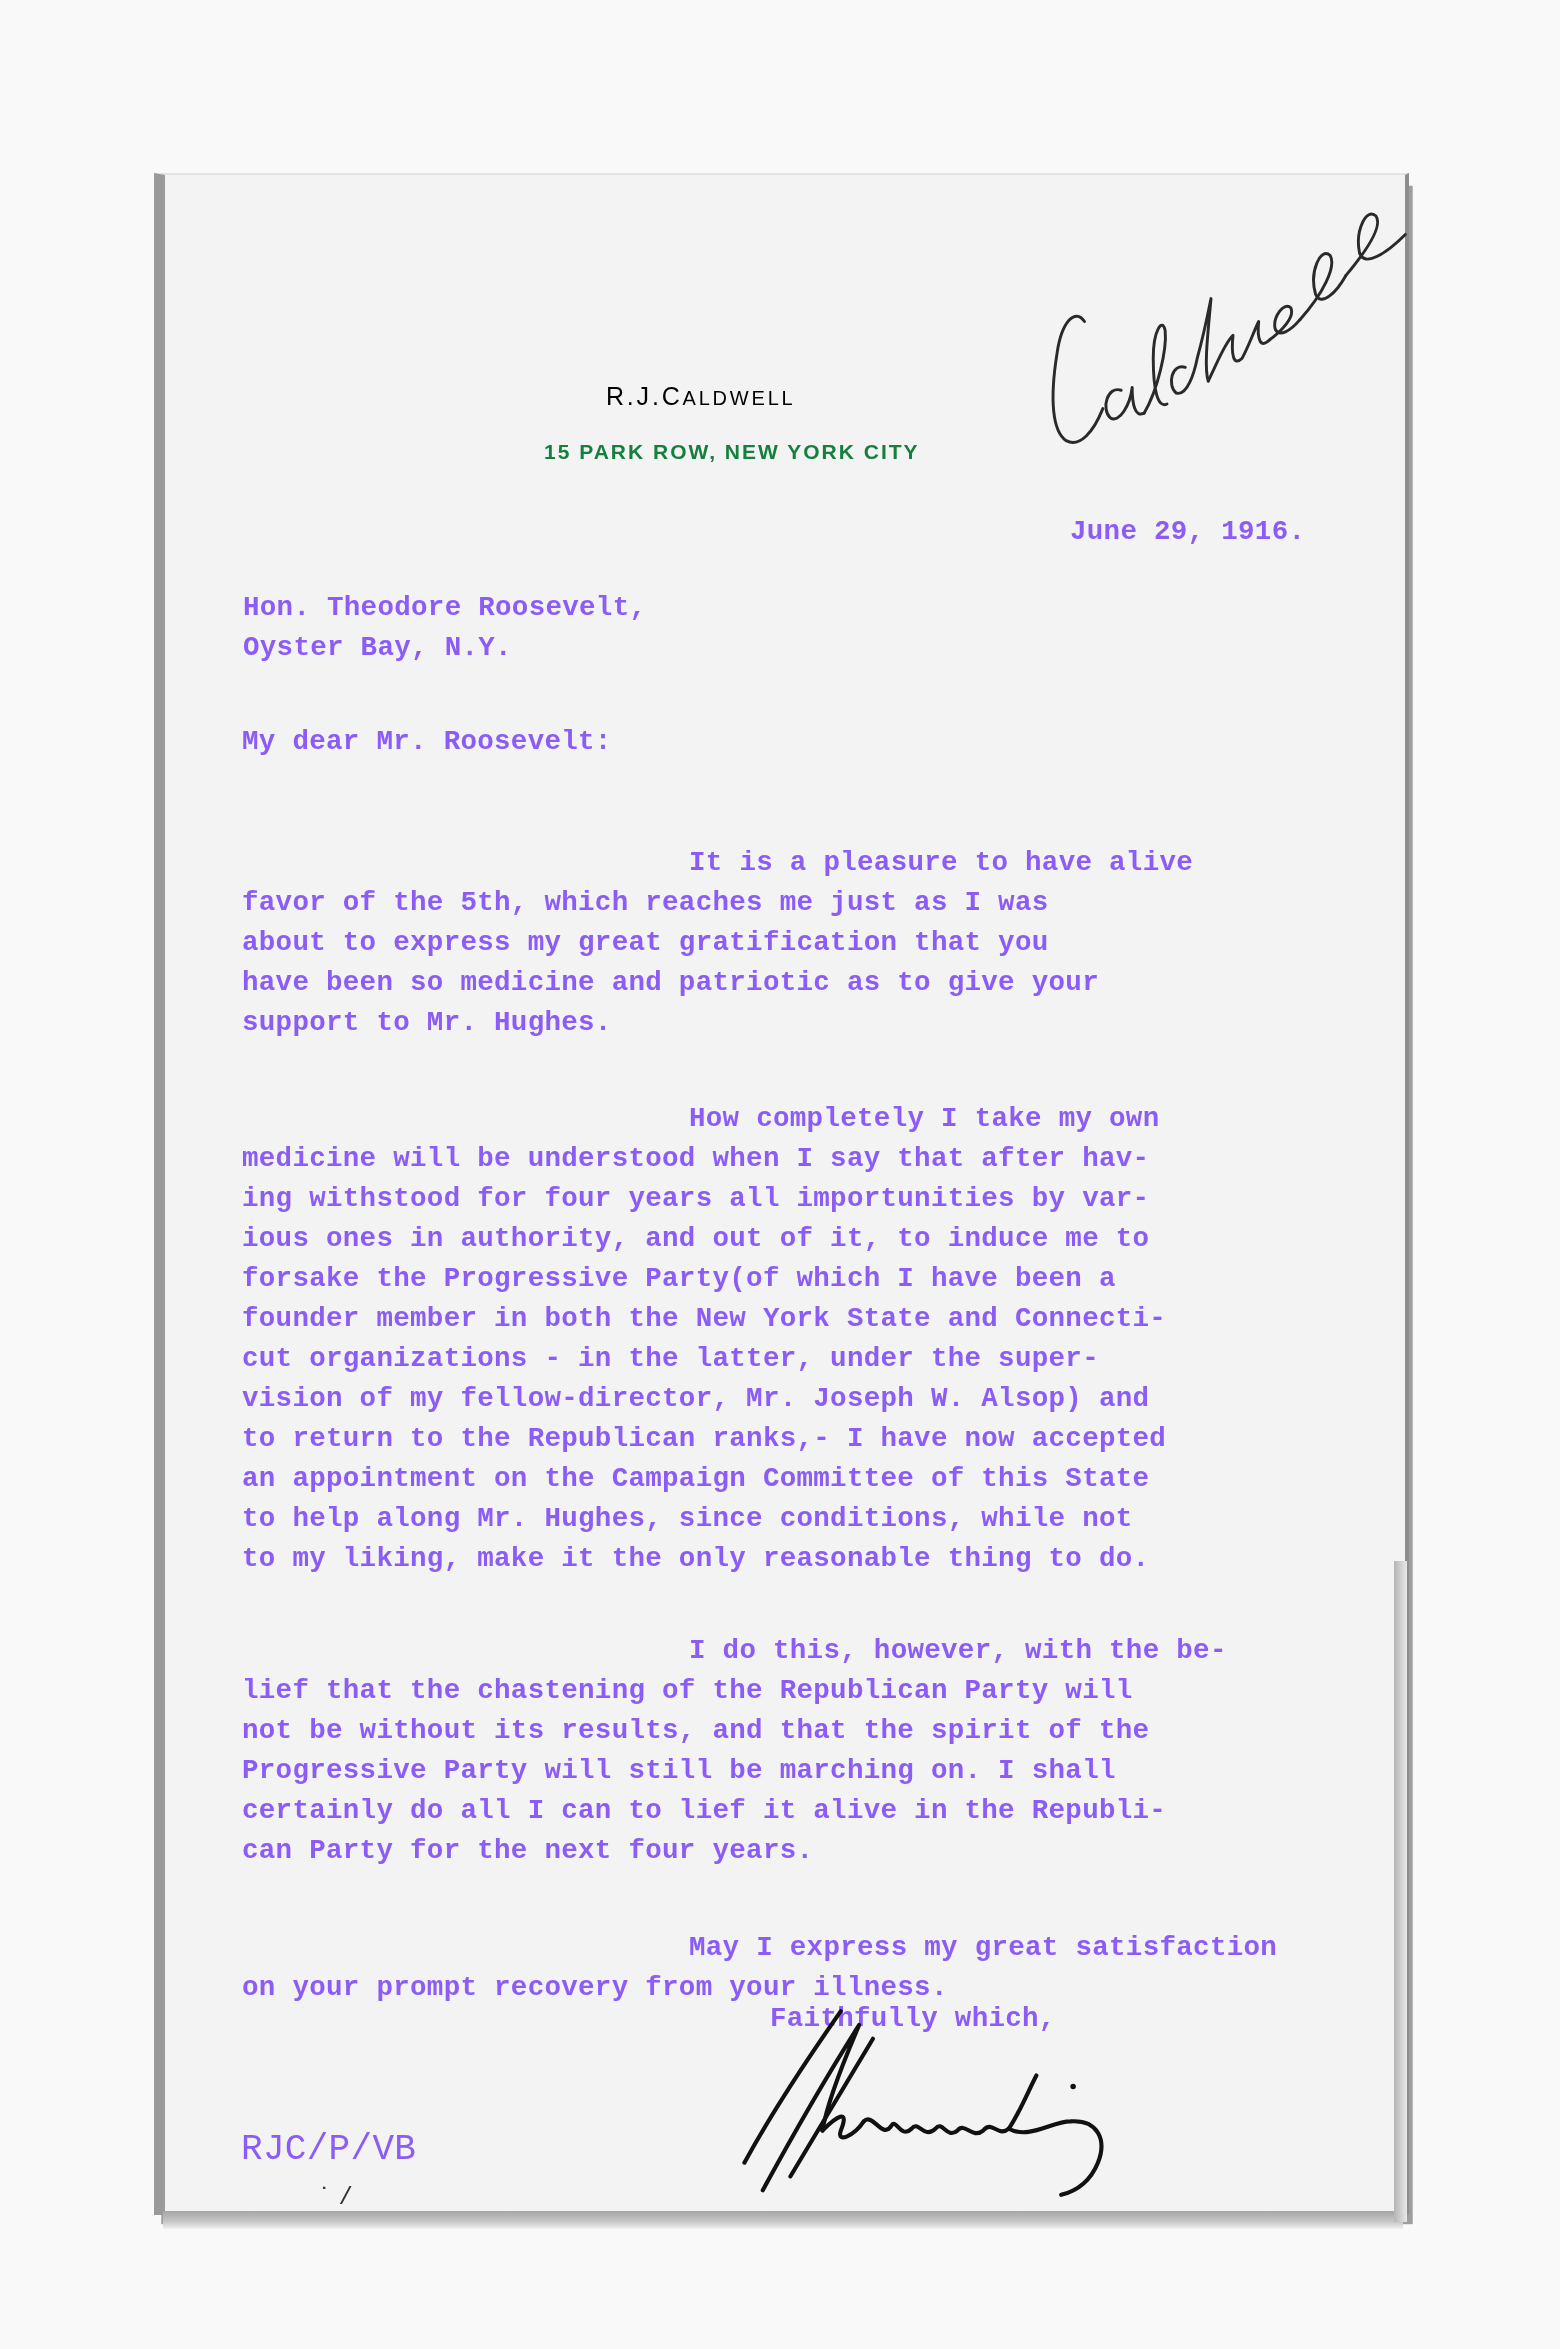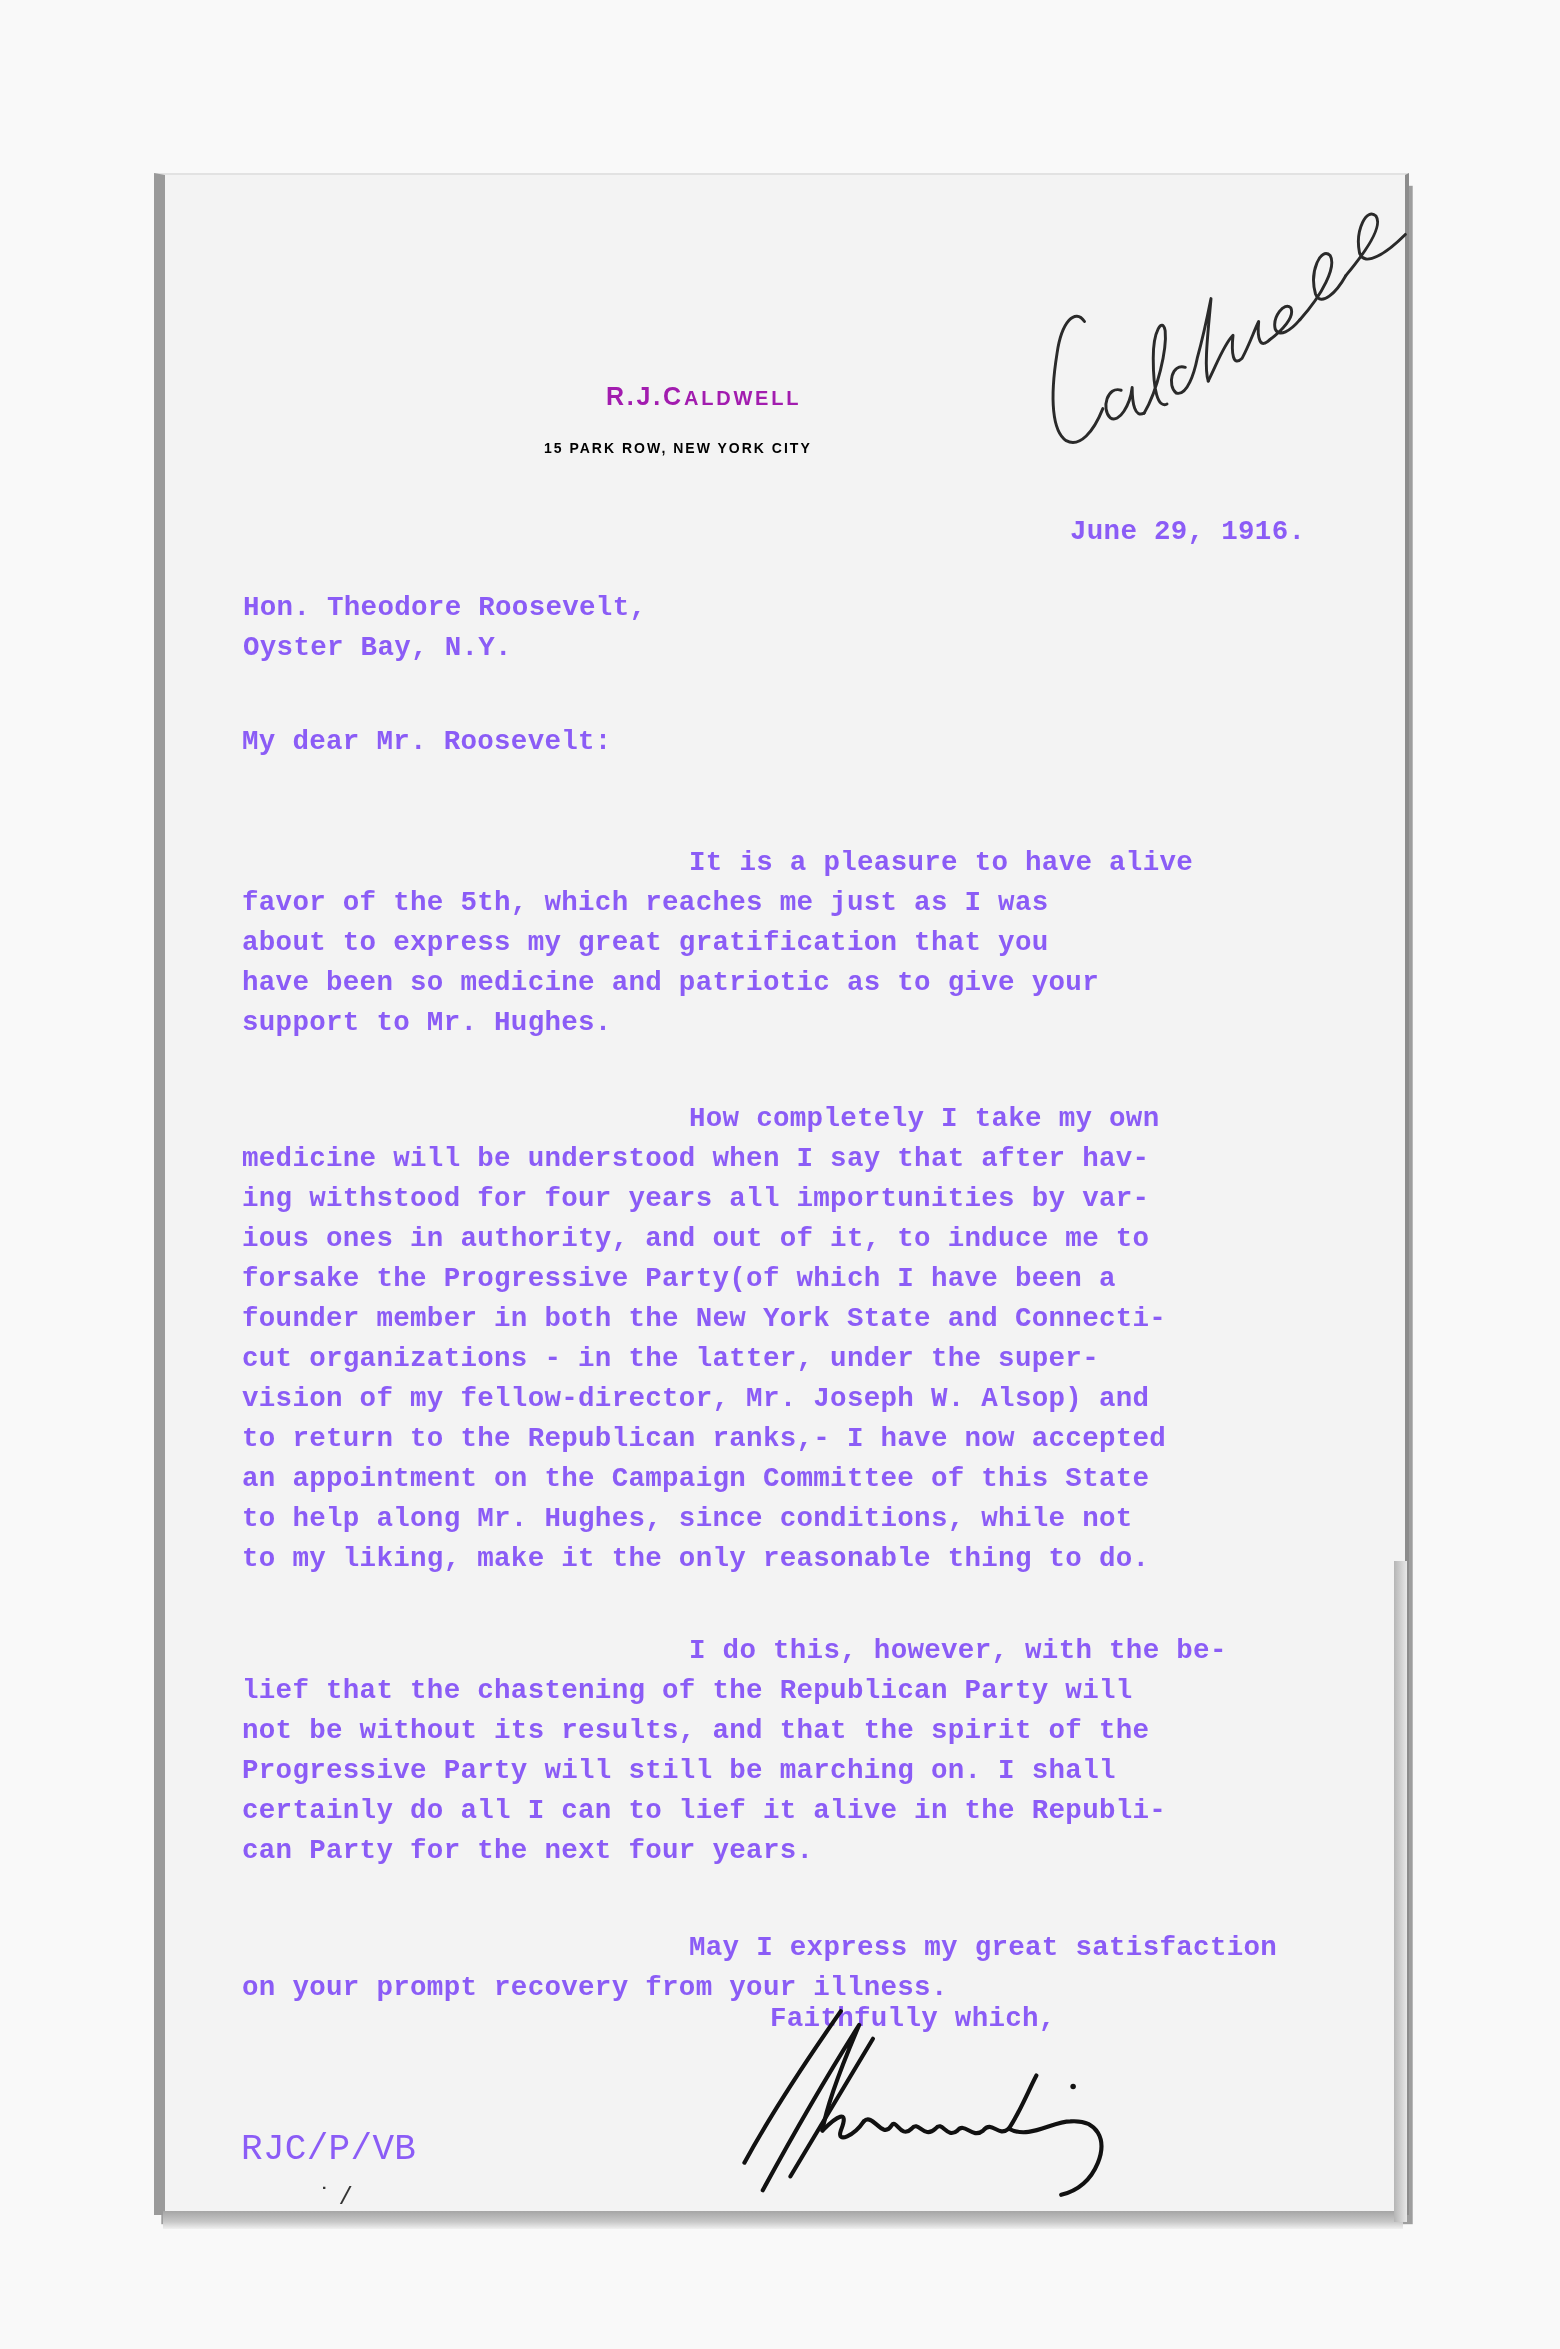--- a/index.html
+++ b/index.html
@@ -30,34 +30,34 @@
   .page-shadow-right {
     position: absolute;
     left: 1394px; top: 1561px;
     width: 13px; height: 661px;
     background: linear-gradient(90deg, #b5b5b5, #e8e8e8);
   }
   .letterhead-name {
     position: absolute;
     left: 606px; top: 382px;
     font-family: "Liberation Sans", "DejaVu Sans", sans-serif;
-    font-weight: bold;
+    font-weight: normal;
     font-size: 25px;
     letter-spacing: 2.8px;
-    color: #a21caf;
+    color: #000000;
   }
   .letterhead-name .sc { font-size: 20px; }
   .letterhead-address {
     position: absolute;
     left: 544px; top: 440px;
     font-family: "Liberation Sans", "DejaVu Sans", sans-serif;
     font-weight: bold;
-    font-size: 14px;
+    font-size: 21px;
     letter-spacing: 2px;
-    color: #000000;
+    color: #15803d;
   }
   .annotation {
     position: absolute;
     left: 1029px; top: 184px;
     width: 386px; height: 275px;
   }
   .typed {
     position: absolute;
     font-size: 27.5px;
     font-weight: bold;

